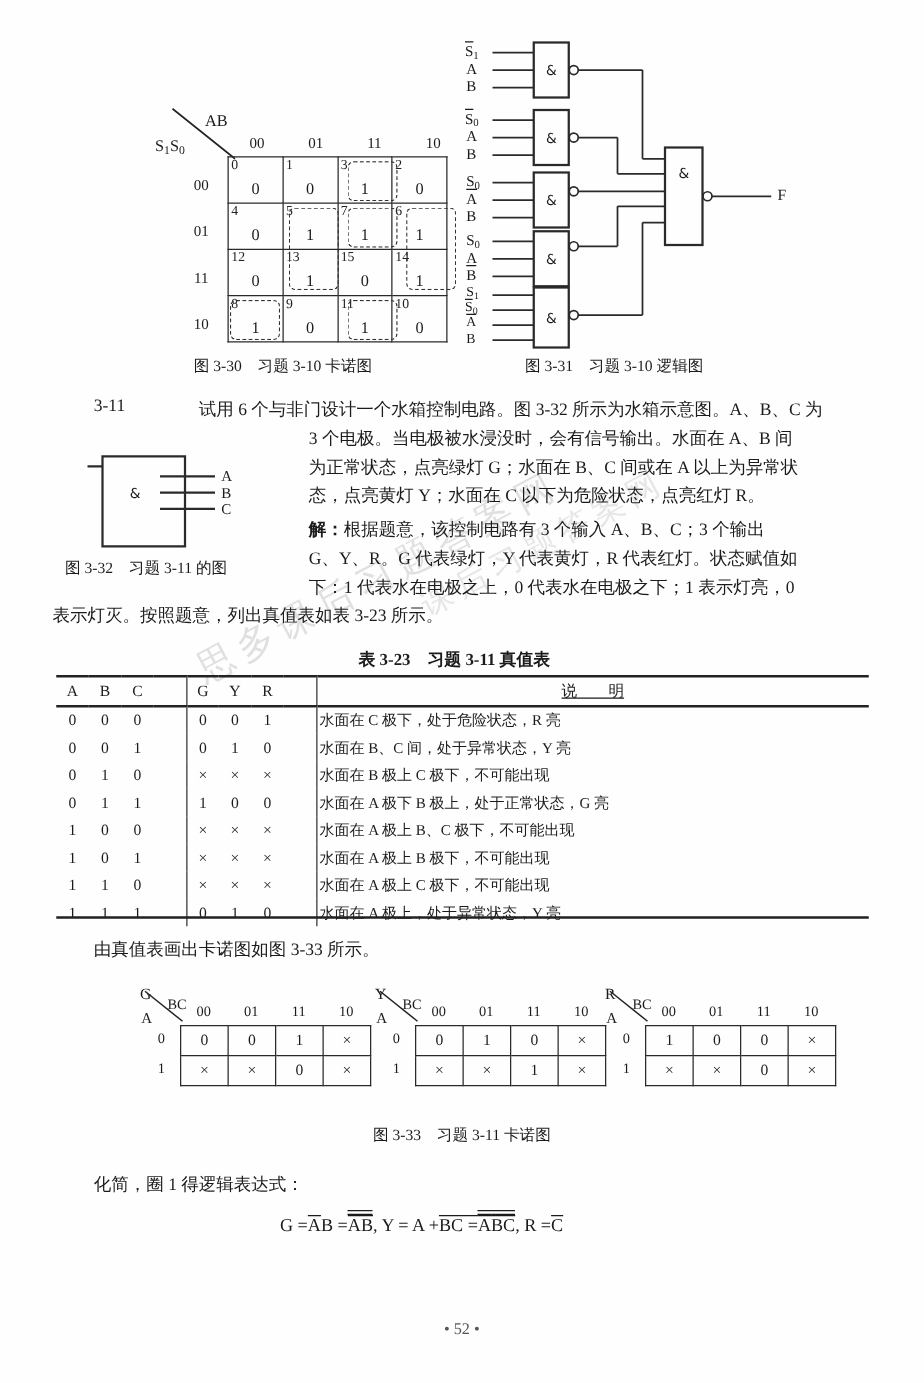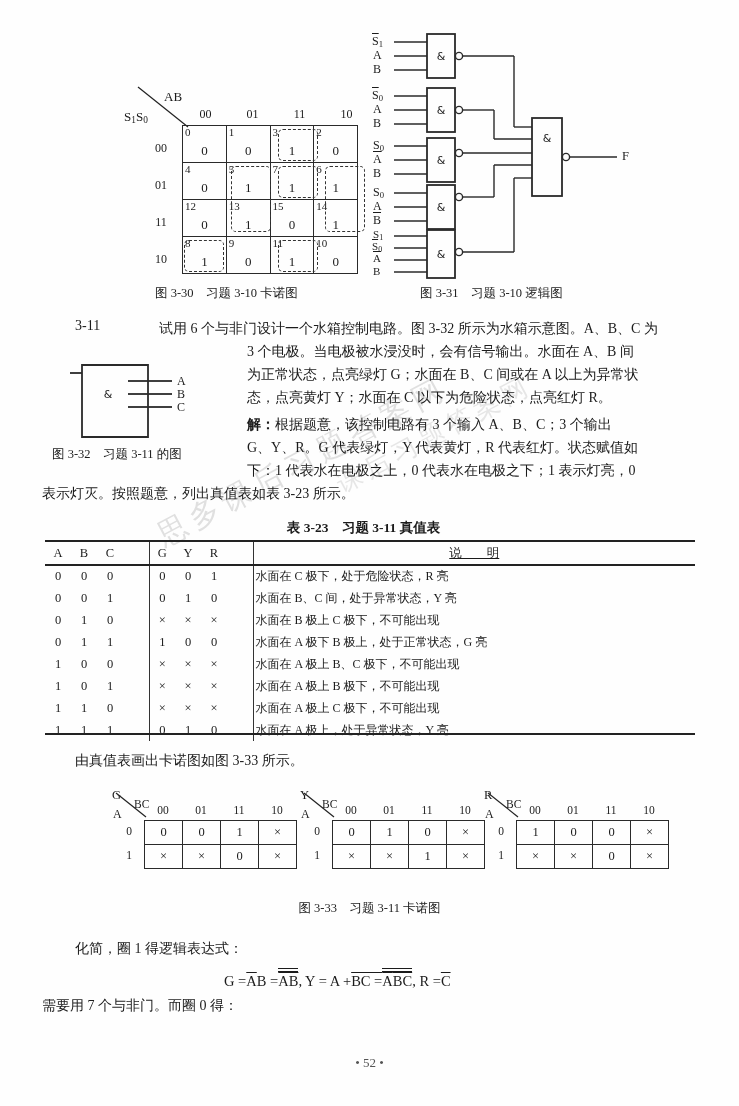--- a/index.html
+++ b/index.html
@@ -533,17 +533,16 @@
   </div>
 
   <div class="caption" style="left:0; right:0; top:900px; text-align:center;">图 3-33　习题 3-11 卡诺图</div>
 
   <div class="para" style="left:75px; top:938px; width:620px;">化简，圈 1 得逻辑表达式：</div>
 
   <div class="eq" style="left:224px; top:968px; white-space:nowrap;">
     <span>G =</span><span class="ovl">A</span><span>B =</span><span class="dblbar"><span class="ovl">AB</span></span><span>, Y = A +</span><span class="ovl">BC =</span><span class="dblbar"><span class="ovl">A</span><span class="ovl">BC</span></span><span>, R =</span><span class="ovl">C</span>
   </div>
 
-  <div class="para" style="left:42px; top:995px; width:620px;">需要用 7 个与非门。而圈 0 得：</div>
 
   <div id="folio">• 52 •</div>
 
 </div>
 
 </body></html>

